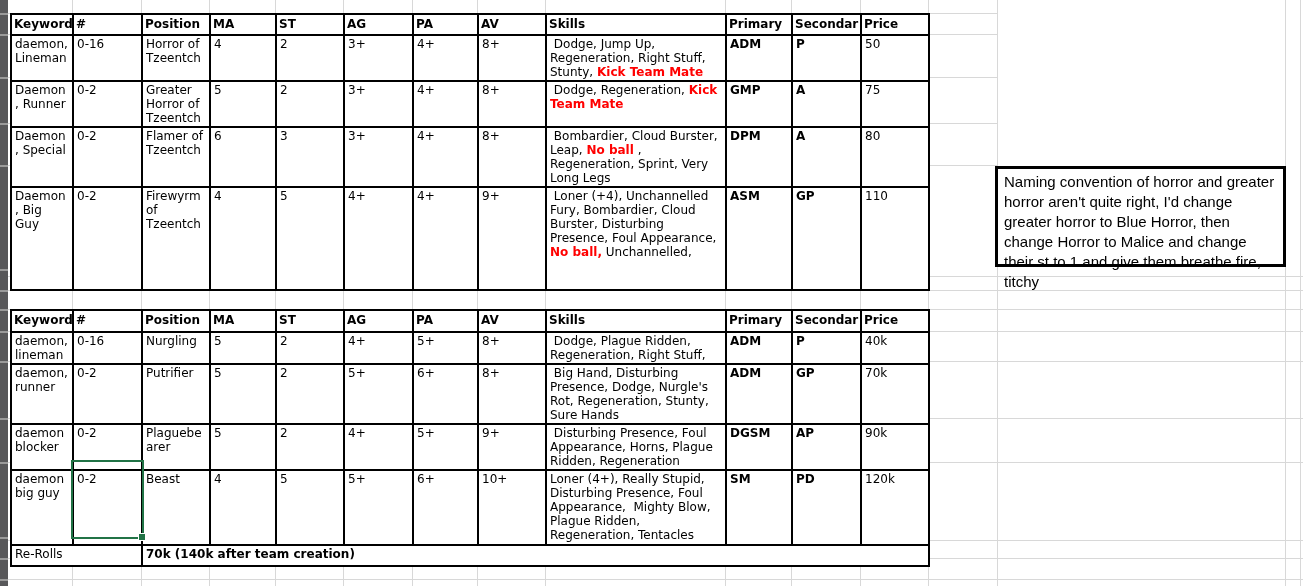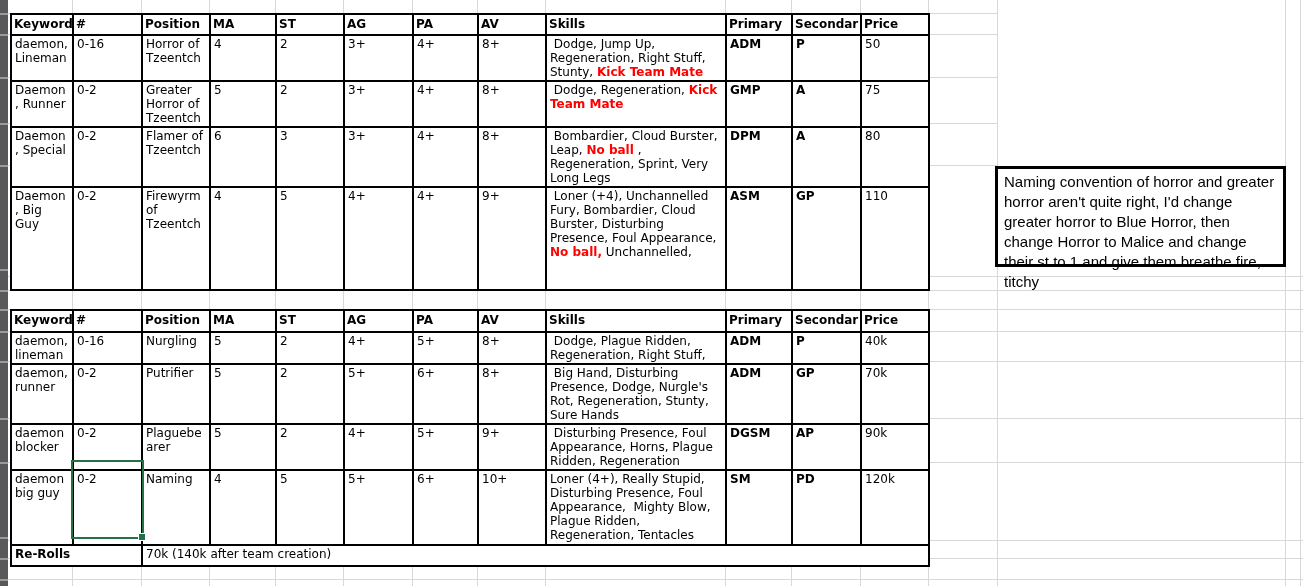--- a/index.html
+++ b/index.html
@@ -21,22 +21,22 @@
 
   
   table.roster{position:absolute;border-collapse:collapse;table-layout:fixed;background:#ffffff;z-index:2;}
   table.roster td{border:2px solid #000;vertical-align:top;padding:1px 3px;font-size:12px;line-height:14px;color:#000;overflow:hidden;overflow-wrap:break-word;}
   table.roster tr.hdr td{font-weight:bold;font-size:12px;line-height:15px;white-space:nowrap;padding:2px 2px;}
   td.skills{white-space:pre-wrap;margin-left:48px;}
   .redtxt{color:var(--red);font-weight:bold;}
   td.statcell{padding-left:4px;}
 
   
-  td.mlabel{font-weight:bold;font-size:12px;padding:2px 4px;}
-  td.mvalue{font-size:12px;padding:2px 4px;}
+  td.mlabel{font-weight:normal;font-size:12px;padding:2px 4px;}
+  td.mvalue{font-size:12px;padding:2px 4px;font-weight:bold;}
 
   
   .note{position:absolute;background:#ffffff;color:#000;z-index:2;}
   .note1{left:995px;top:166px;width:291px;height:101px;border:3px solid #000;
          font-family:"Liberation Sans",sans-serif;font-size:15px;line-height:20px;
          padding:3px 6px;box-sizing:border-box;}
   .note2{left:995px;top:462px;width:290px;height:74px;border:2px solid #000;
          font-family:"DejaVu Sans",sans-serif;font-size:11.5px;line-height:15px;
          padding:2px 5px;box-sizing:border-box;}
 
@@ -261,21 +261,21 @@
       <td class="statcell">5+</td>
       <td class="statcell">9+</td>
       <td class="skills"><span> Disturbing Presence, Foul Appearance, Horns, Plague Ridden, Regeneration</span><span class="redtxt"></span><span></span></td>
       <td class="redtxt">DGSM</td>
       <td class="redtxt">AP</td>
       <td>90k</td>
     </tr>
     <tr style="height:75px">
       <td>daemon big guy</td>
       <td>0-2</td>
-      <td>Naming</td>
+      <td>Beast</td>
       <td class="statcell">4</td>
       <td class="statcell">5</td>
       <td class="statcell">5+</td>
       <td class="statcell">6+</td>
       <td class="statcell">10+</td>
       <td class="skills"><span>Loner (4+), Really Stupid, Disturbing Presence, Foul Appearance,  Mighty Blow, Plague Ridden,  Regeneration, Tentacles</span><span class="redtxt"></span><span></span></td>
       <td class="redtxt">SM</td>
       <td class="redtxt">PD</td>
       <td>120k</td>
     </tr>

